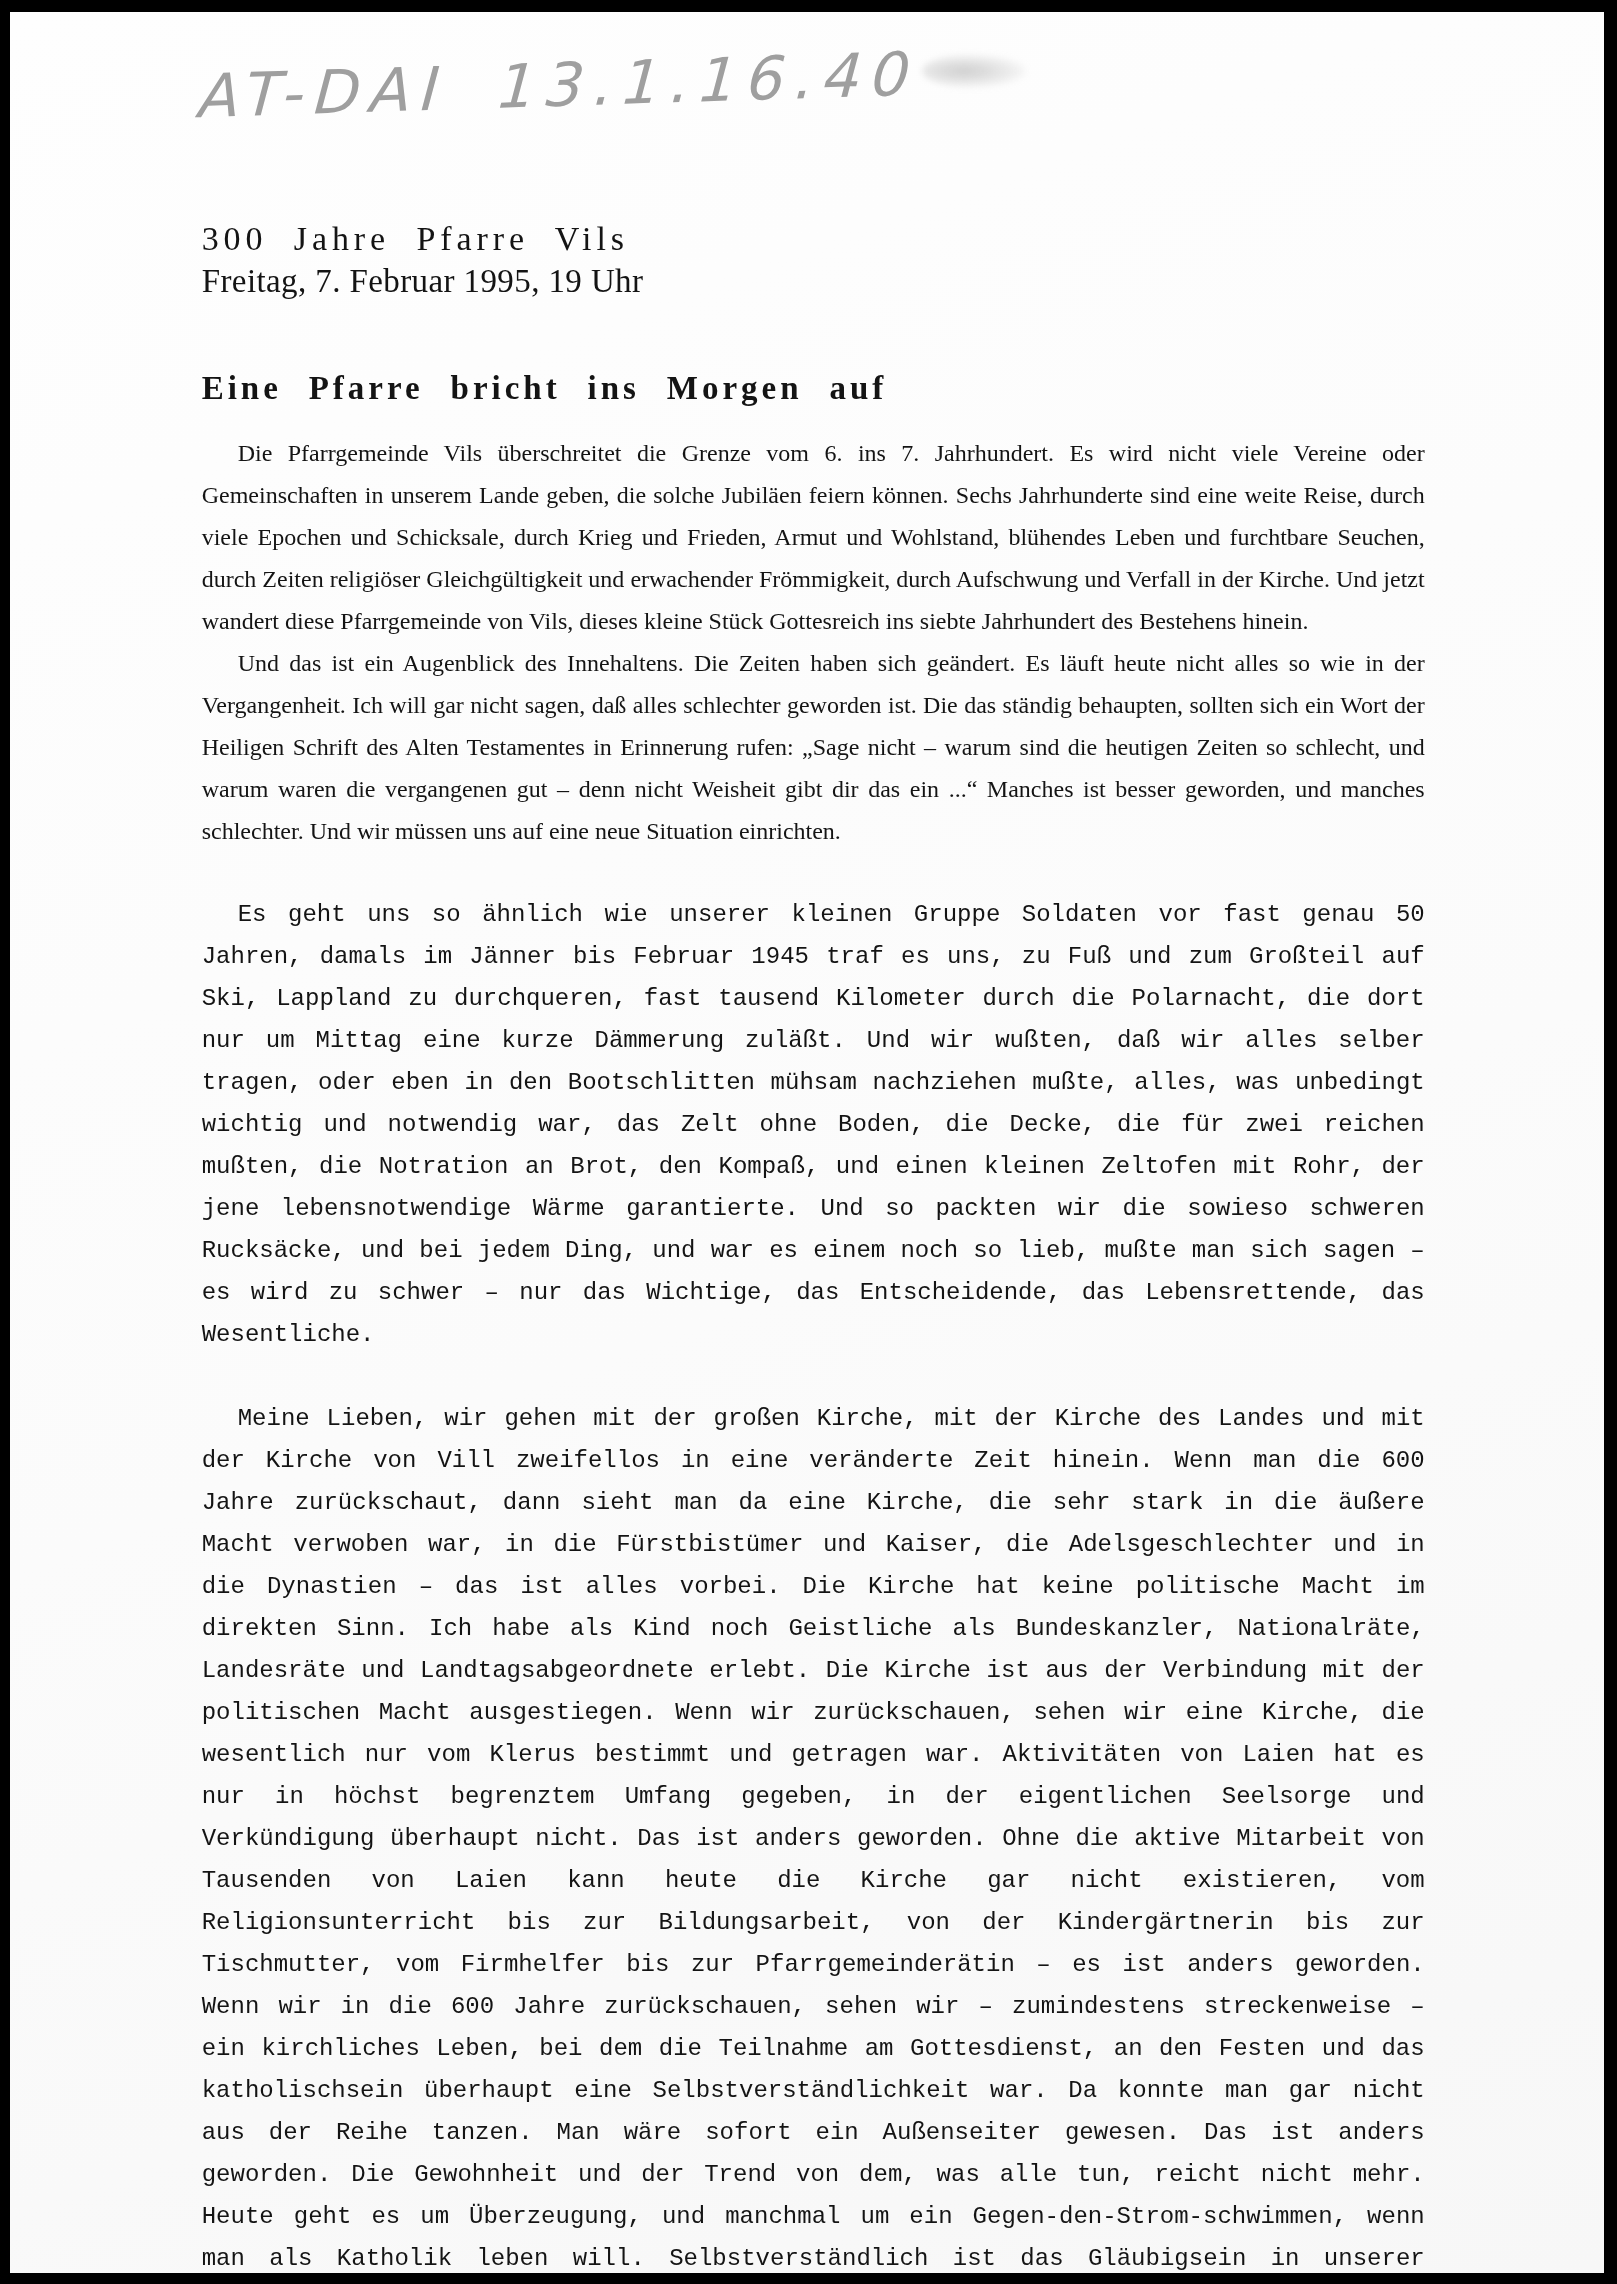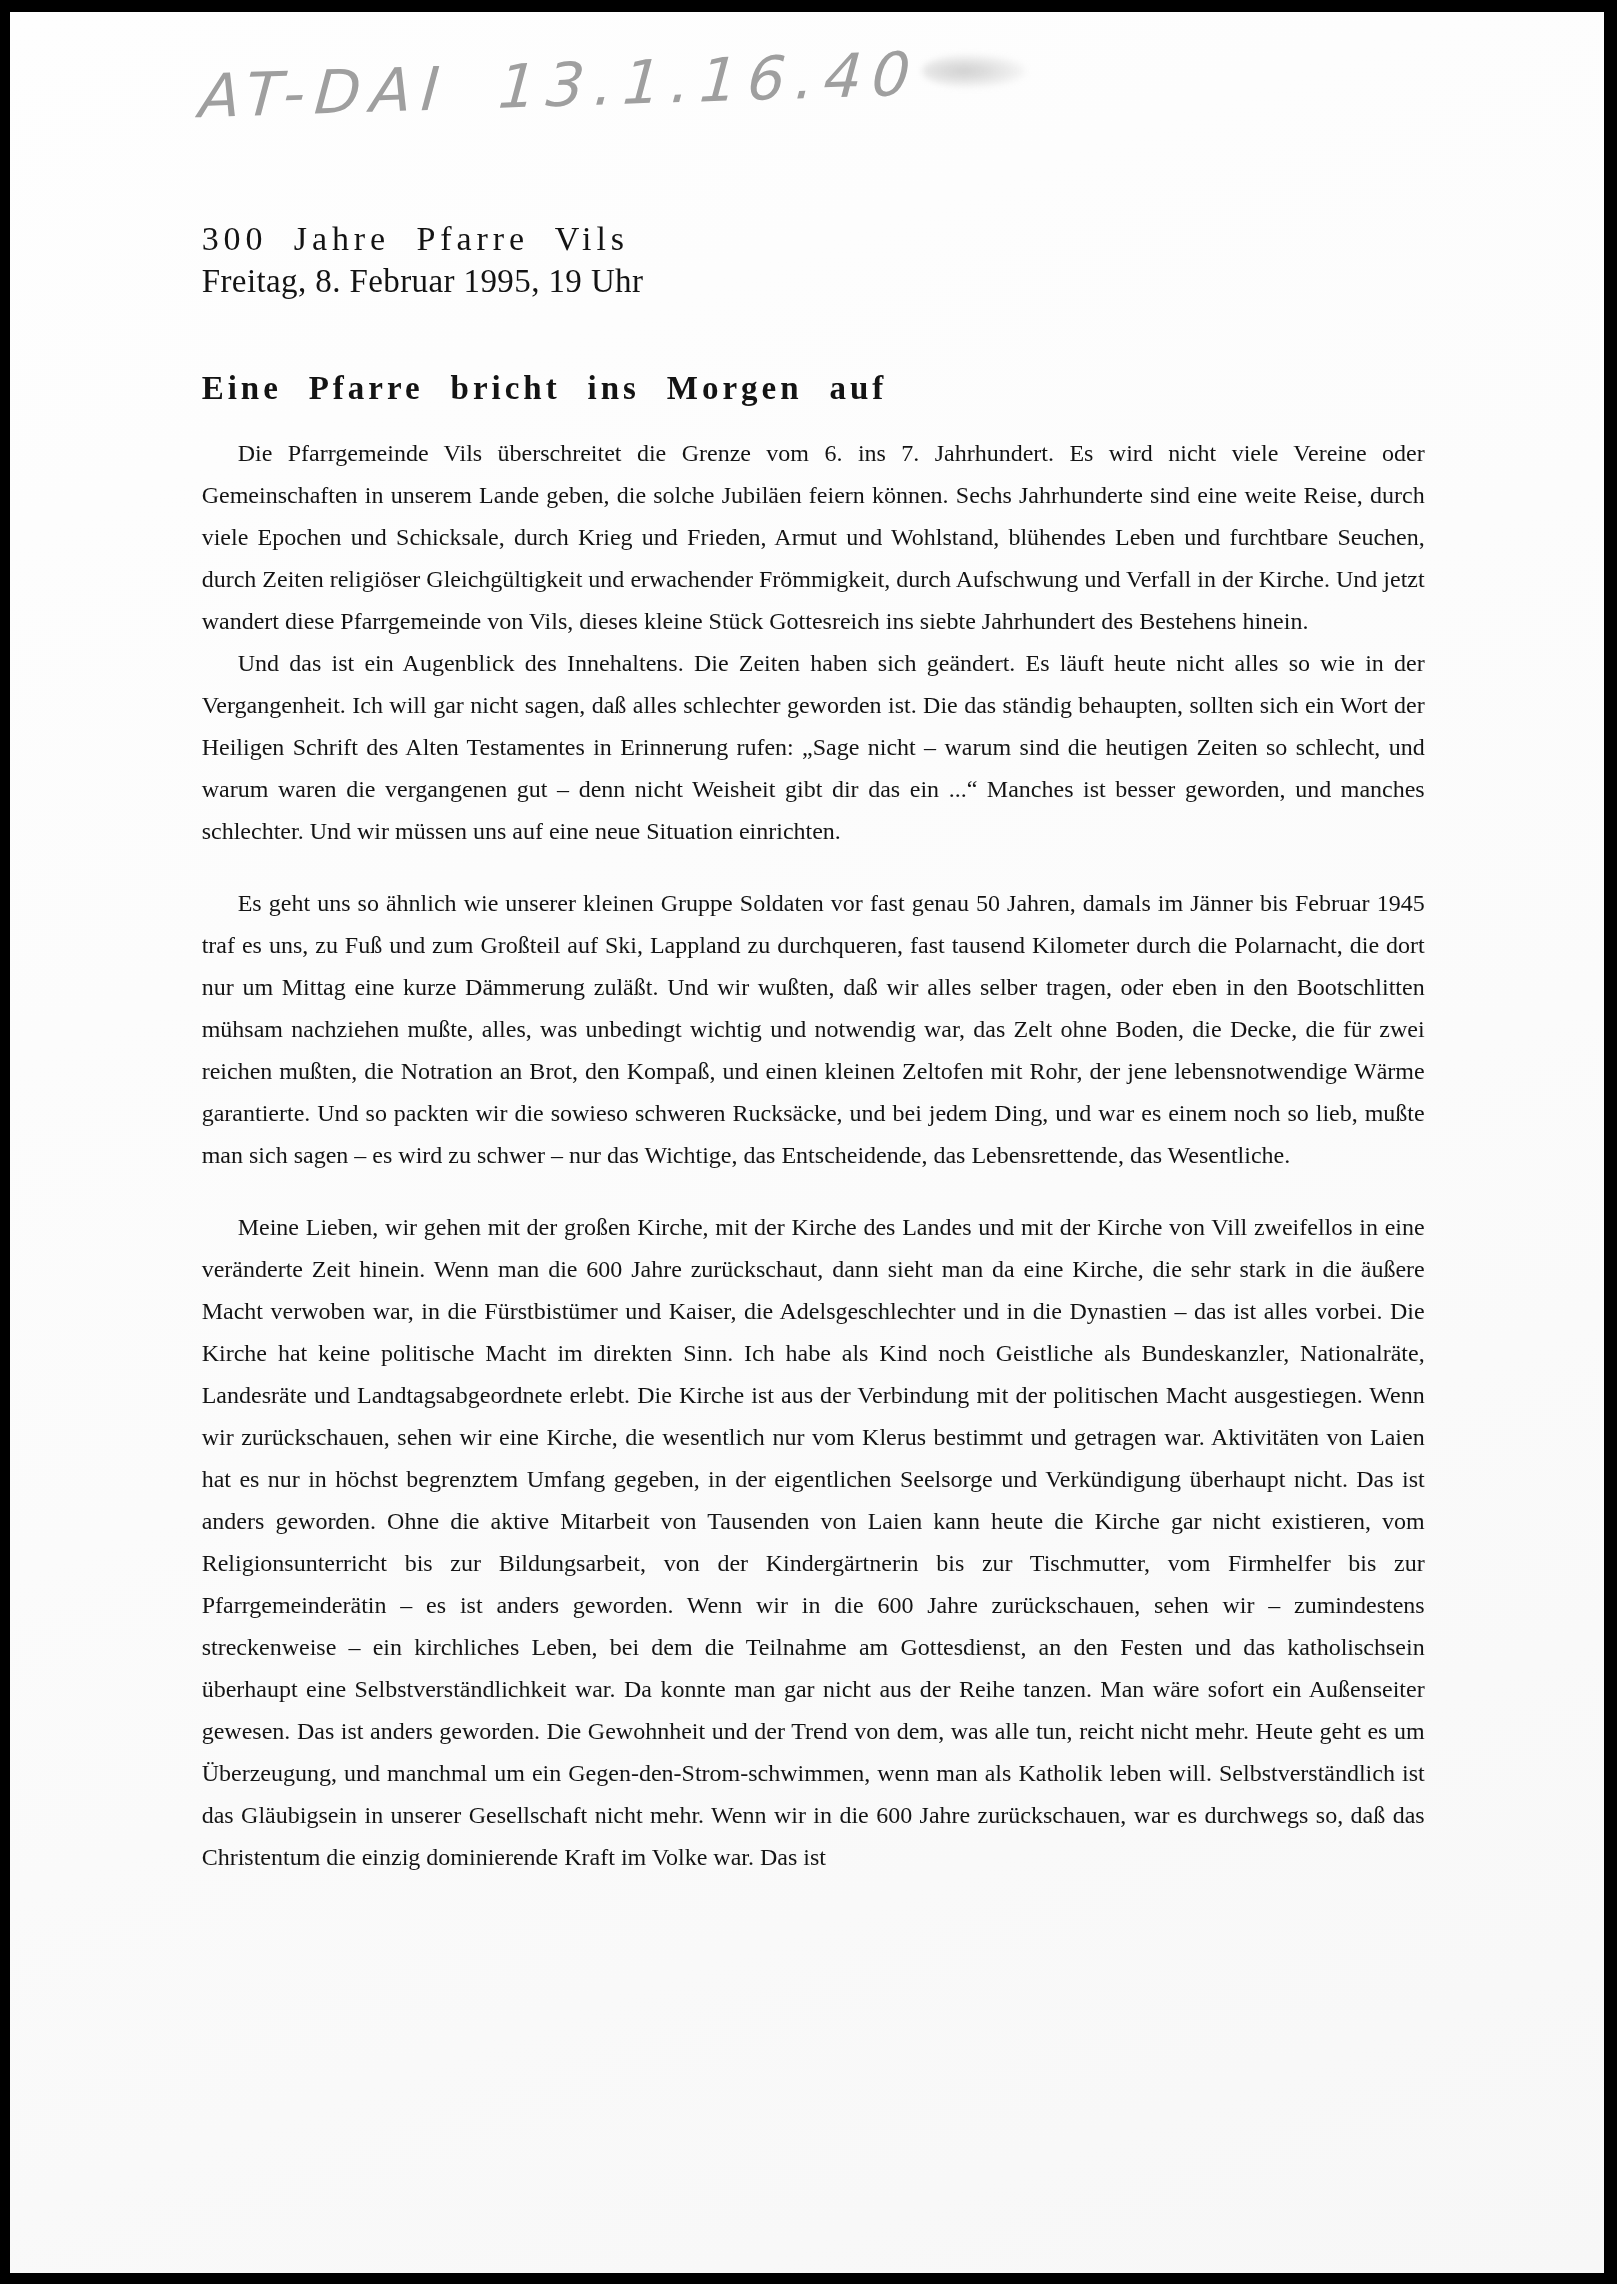--- a/index.html
+++ b/index.html
@@ -77,35 +77,36 @@
     font-size: 24px;
     line-height: 42px;
     text-align: justify;
     text-indent: 36px;
     color: #141414;
   }
   .body-text p.first {
     margin-top: 22.6px;
   }
   .body-text p.spaced {
-    margin-top: 30px;
+    margin-top: 42px;
+    font-family: Liberation Mono, monospace;
   }
 </style>
 </head>
 <body>
 
 <div class="paper">
 
   <div class="pencil-smudge"></div>
 
   <div class="handwritten-note">AT-DAI 13.1.16.40</div>
 
   <div class="doc-title">300 Jahre Pfarre Vils</div>
 
-  <div class="doc-datetime">Freitag, 8. Februar 1995, 19 Uhr</div>
+  <div class="doc-datetime">Freitag, 7. Februar 1995, 19 Uhr</div>
 
   <div class="doc-heading">Eine Pfarre bricht ins Morgen auf</div>
 
   <div class="body-text">
     <p class="first">Die Pfarrgemeinde Vils überschreitet die Grenze vom 6. ins 7. Jahrhundert. Es wird nicht viele Vereine oder Gemeinschaften in unserem Lande geben, die solche Jubiläen feiern können. Sechs Jahrhunderte sind eine weite Reise, durch viele Epochen und Schicksale, durch Krieg und Frieden, Armut und Wohlstand, blühendes Leben und furchtbare Seuchen, durch Zeiten religiöser Gleichgültigkeit und erwachender Frömmigkeit, durch Aufschwung und Verfall in der Kirche. Und jetzt wandert diese Pfarrgemeinde von Vils, dieses kleine Stück Gottesreich ins siebte Jahrhundert des Bestehens hinein.</p>
     <p>Und das ist ein Augenblick des Innehaltens. Die Zeiten haben sich geändert. Es läuft heute nicht alles so wie in der Vergangenheit. Ich will gar nicht sagen, daß alles schlechter geworden ist. Die das ständig behaupten, sollten sich ein Wort der Heiligen Schrift des Alten Testamentes in Erinnerung rufen: „Sage nicht – warum sind die heutigen Zeiten so schlecht, und warum waren die vergangenen gut – denn nicht Weisheit gibt dir das ein ...“ Manches ist besser geworden, und manches schlechter. Und wir müssen uns auf eine neue Situation einrichten.</p>
     <p class="spaced">Es geht uns so ähnlich wie unserer kleinen Gruppe Soldaten vor fast genau 50 Jahren, damals im Jänner bis Februar 1945 traf es uns, zu Fuß und zum Großteil auf Ski, Lappland zu durchqueren, fast tausend Kilometer durch die Polarnacht, die dort nur um Mittag eine kurze Dämmerung zuläßt. Und wir wußten, daß wir alles selber tragen, oder eben in den Bootschlitten mühsam nachziehen mußte, alles, was unbedingt wichtig und notwendig war, das Zelt ohne Boden, die Decke, die für zwei reichen mußten, die Notration an Brot, den Kompaß, und einen kleinen Zeltofen mit Rohr, der jene lebensnotwendige Wärme garantierte. Und so packten wir die sowieso schweren Rucksäcke, und bei jedem Ding, und war es einem noch so lieb, mußte man sich sagen – es wird zu schwer – nur das Wichtige, das Entscheidende, das Lebensrettende, das Wesentliche.</p>
     <p class="spaced">Meine Lieben, wir gehen mit der großen Kirche, mit der Kirche des Landes und mit der Kirche von Vill zweifellos in eine veränderte Zeit hinein. Wenn man die 600 Jahre zurückschaut, dann sieht man da eine Kirche, die sehr stark in die äußere Macht verwoben war, in die Fürstbistümer und Kaiser, die Adelsgeschlechter und in die Dynastien – das ist alles vorbei. Die Kirche hat keine politische Macht im direkten Sinn. Ich habe als Kind noch Geistliche als Bundeskanzler, Nationalräte, Landesräte und Landtagsabgeordnete erlebt. Die Kirche ist aus der Verbindung mit der politischen Macht ausgestiegen. Wenn wir zurückschauen, sehen wir eine Kirche, die wesentlich nur vom Klerus bestimmt und getragen war. Aktivitäten von Laien hat es nur in höchst begrenztem Umfang gegeben, in der eigentlichen Seelsorge und Verkündigung überhaupt nicht. Das ist anders geworden. Ohne die aktive Mitarbeit von Tausenden von Laien kann heute die Kirche gar nicht existieren, vom Religionsunterricht bis zur Bildungsarbeit, von der Kindergärtnerin bis zur Tischmutter, vom Firmhelfer bis zur Pfarrgemeinderätin – es ist anders geworden. Wenn wir in die 600 Jahre zurückschauen, sehen wir – zumindestens streckenweise – ein kirchliches Leben, bei dem die Teilnahme am Gottesdienst, an den Festen und das katholischsein überhaupt eine Selbstverständlichkeit war. Da konnte man gar nicht aus der Reihe tanzen. Man wäre sofort ein Außenseiter gewesen. Das ist anders geworden. Die Gewohnheit und der Trend von dem, was alle tun, reicht nicht mehr. Heute geht es um Überzeugung, und manchmal um ein Gegen-den-Strom-schwimmen, wenn man als Katholik leben will. Selbstverständlich ist das Gläubigsein in unserer Gesellschaft nicht mehr. Wenn wir in die 600 Jahre zurückschauen, war es durchwegs so, daß das Christentum die einzig dominierende Kraft im Volke war. Das ist</p>
   </div>
 

